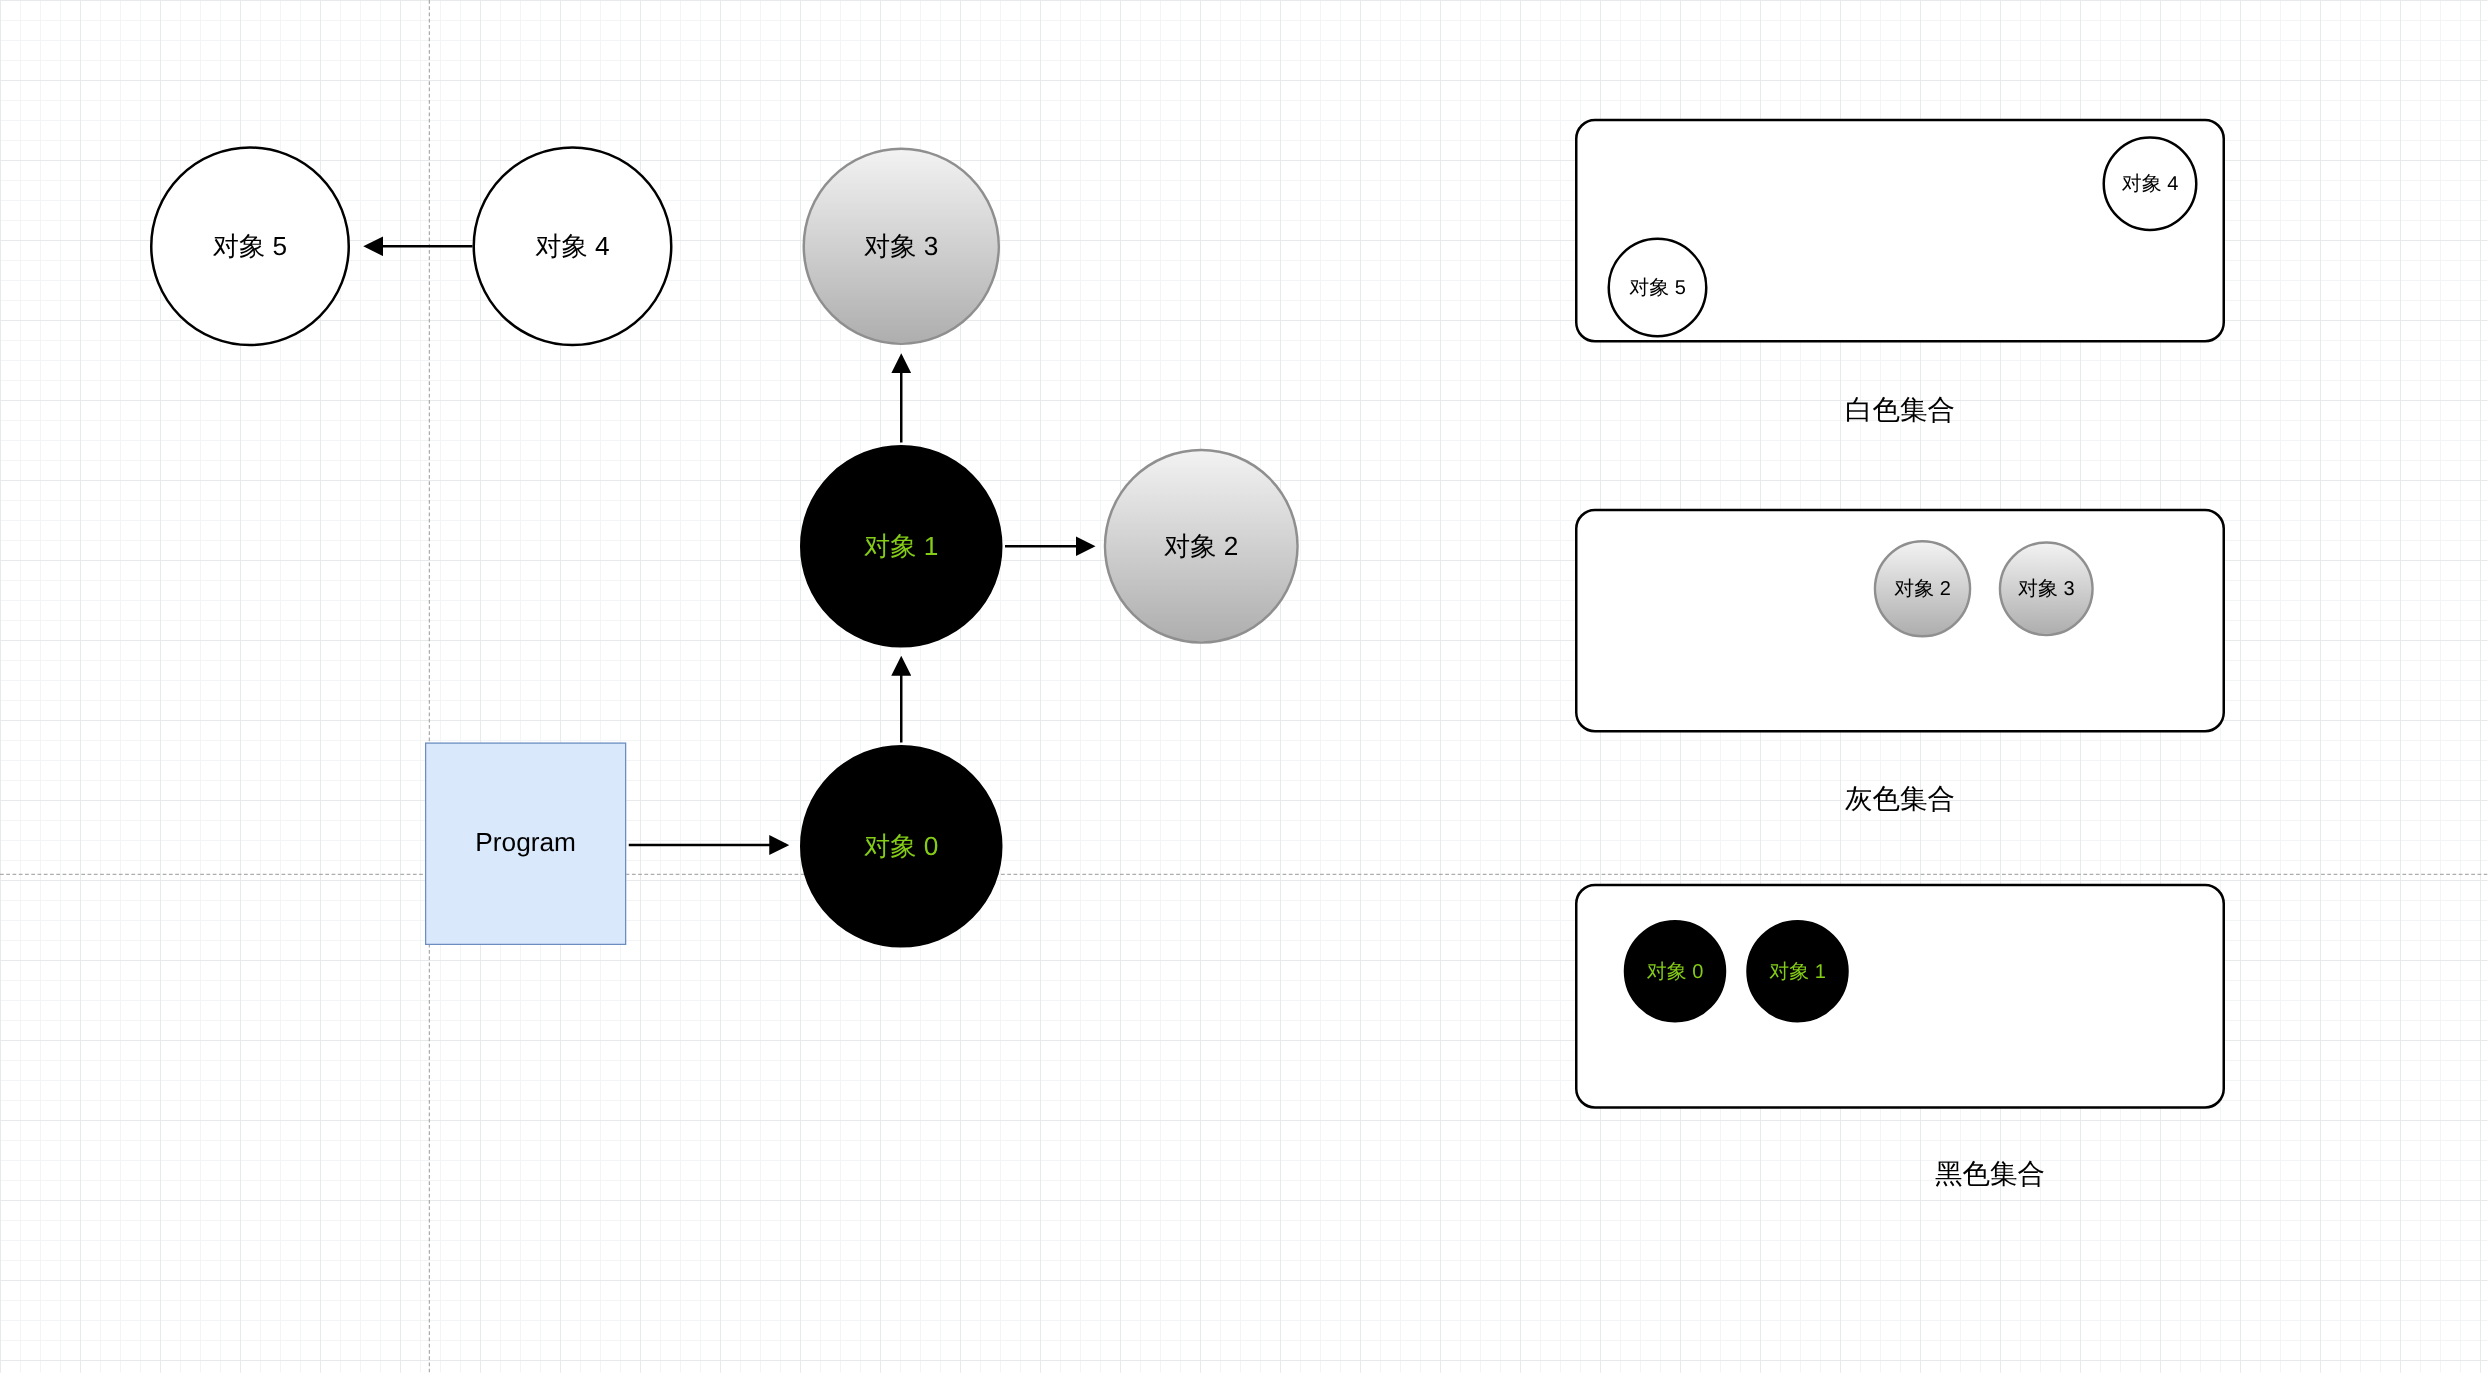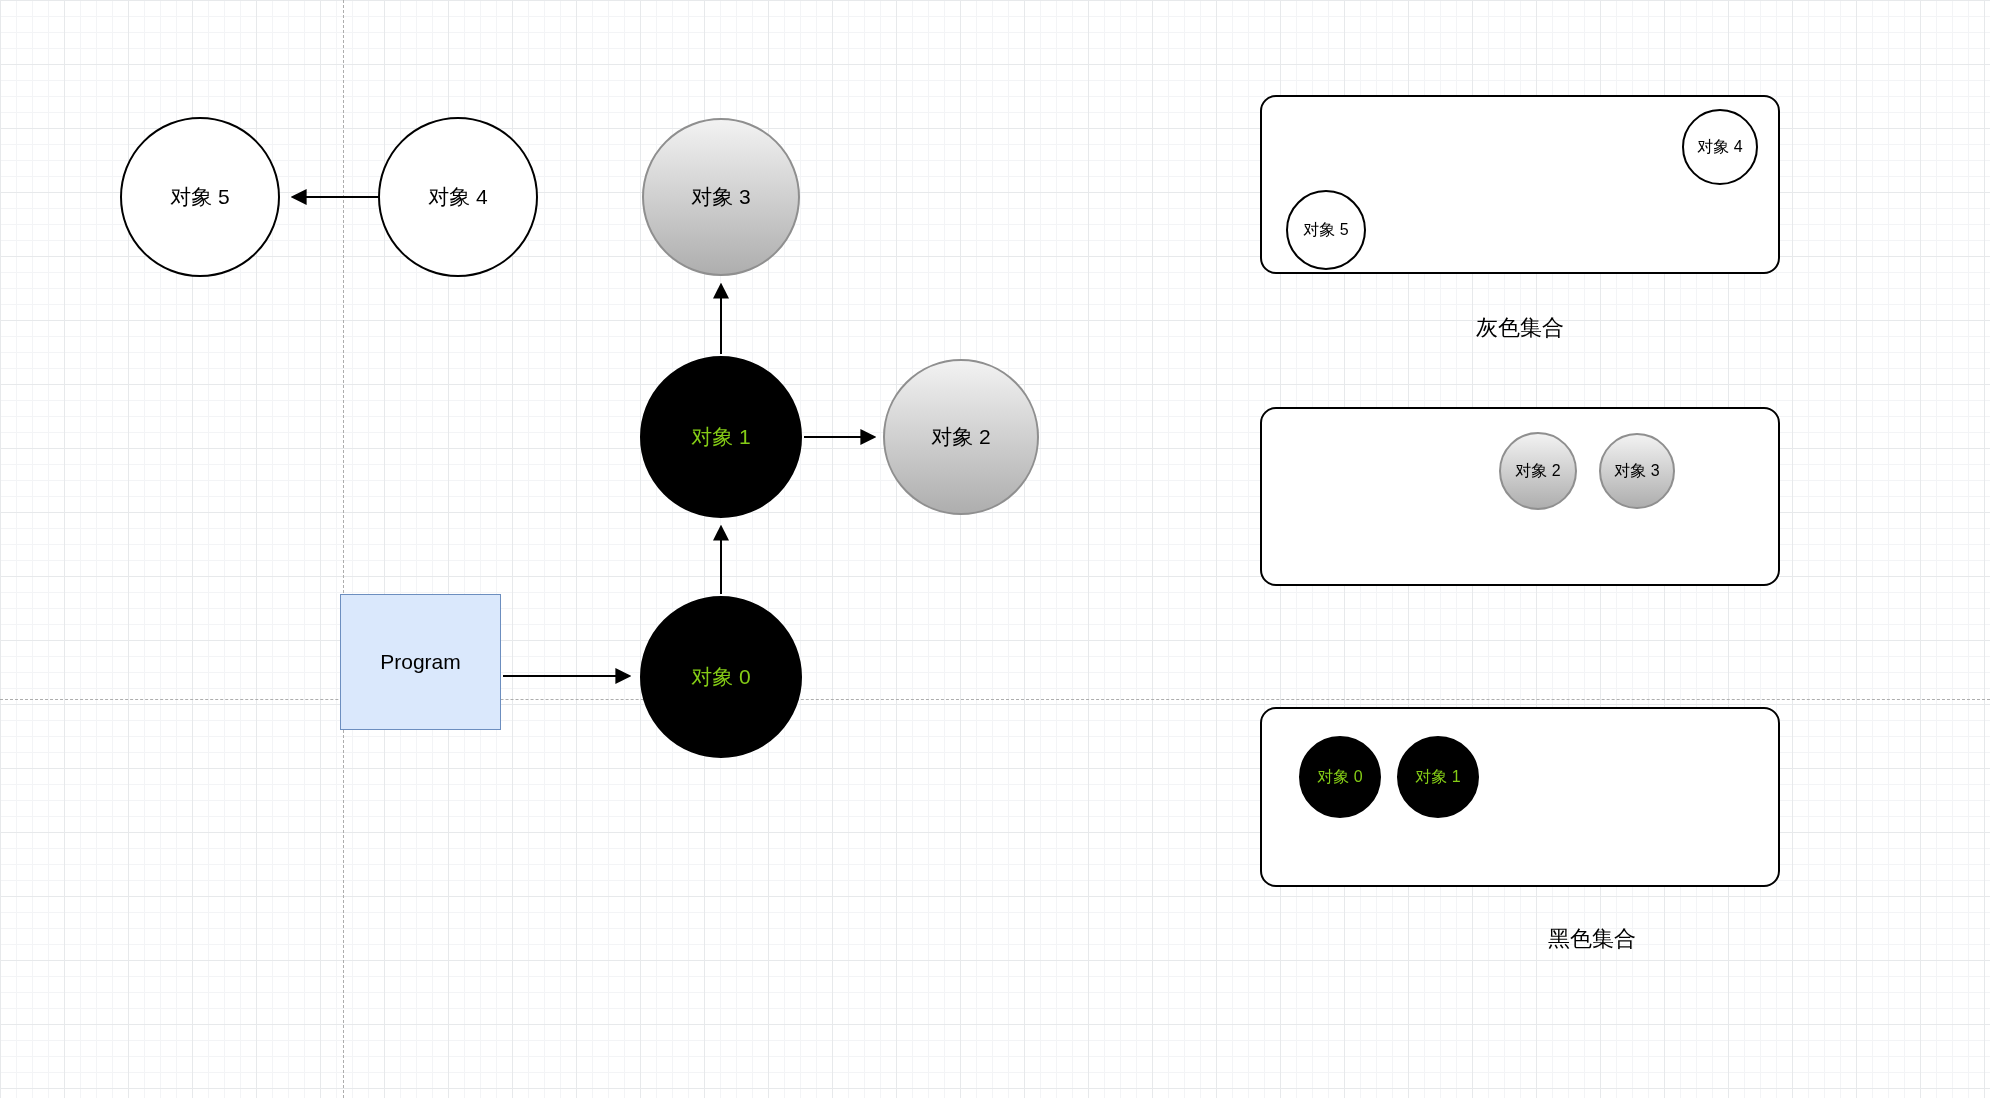--- a/index.html
+++ b/index.html
@@ -131,40 +131,41 @@
   </div>
 
   <div class="node gray" style="left:883px; top:359px; width:156px; height:156px;">
     <span>对象 2</span>
   </div>
 
   <div class="node black" style="left:640px; top:596px; width:162px; height:162px;">
     <span>对象 0</span>
   </div>
 
-  <div class="program-box" style="left:340px; top:594px; width:161px; height:136px;">
+  <div class="program-box" style="left:340px; top:594px; width:161px; height:162px;">
     <span>Program</span>
   </div>
 
   <div class="set-container" style="left:1260px; top:95px; width:520px; height:179px;"></div>
   <div class="node white small" style="left:1682px; top:109px; width:76px; height:76px;">
     <span>对象 4</span>
   </div>
   <div class="node white small" style="left:1286px; top:190px; width:80px; height:80px;">
     <span>对象 5</span>
   </div>
-  <div class="set-title" style="left:1260px; top:313px;">灰色集合</div>
+  <div class="set-title" style="left:1260px; top:313px;">白色集合</div>
 
   <div class="set-container" style="left:1260px; top:407px; width:520px; height:179px;"></div>
   <div class="node gray small" style="left:1499px; top:432px; width:78px; height:78px;">
     <span>对象 2</span>
   </div>
   <div class="node gray small" style="left:1599px; top:433px; width:76px; height:76px;">
     <span>对象 3</span>
   </div>
+  <div class="set-title" style="left:1260px; top:624px;">灰色集合</div>
 
   <div class="set-container" style="left:1260px; top:707px; width:520px; height:180px;"></div>
   <div class="node black small" style="left:1299px; top:736px; width:82px; height:82px;">
     <span>对象 0</span>
   </div>
   <div class="node black small" style="left:1397px; top:736px; width:82px; height:82px;">
     <span>对象 1</span>
   </div>
   <div class="set-title" style="left:1332px; top:924px;">黑色集合</div>
 

